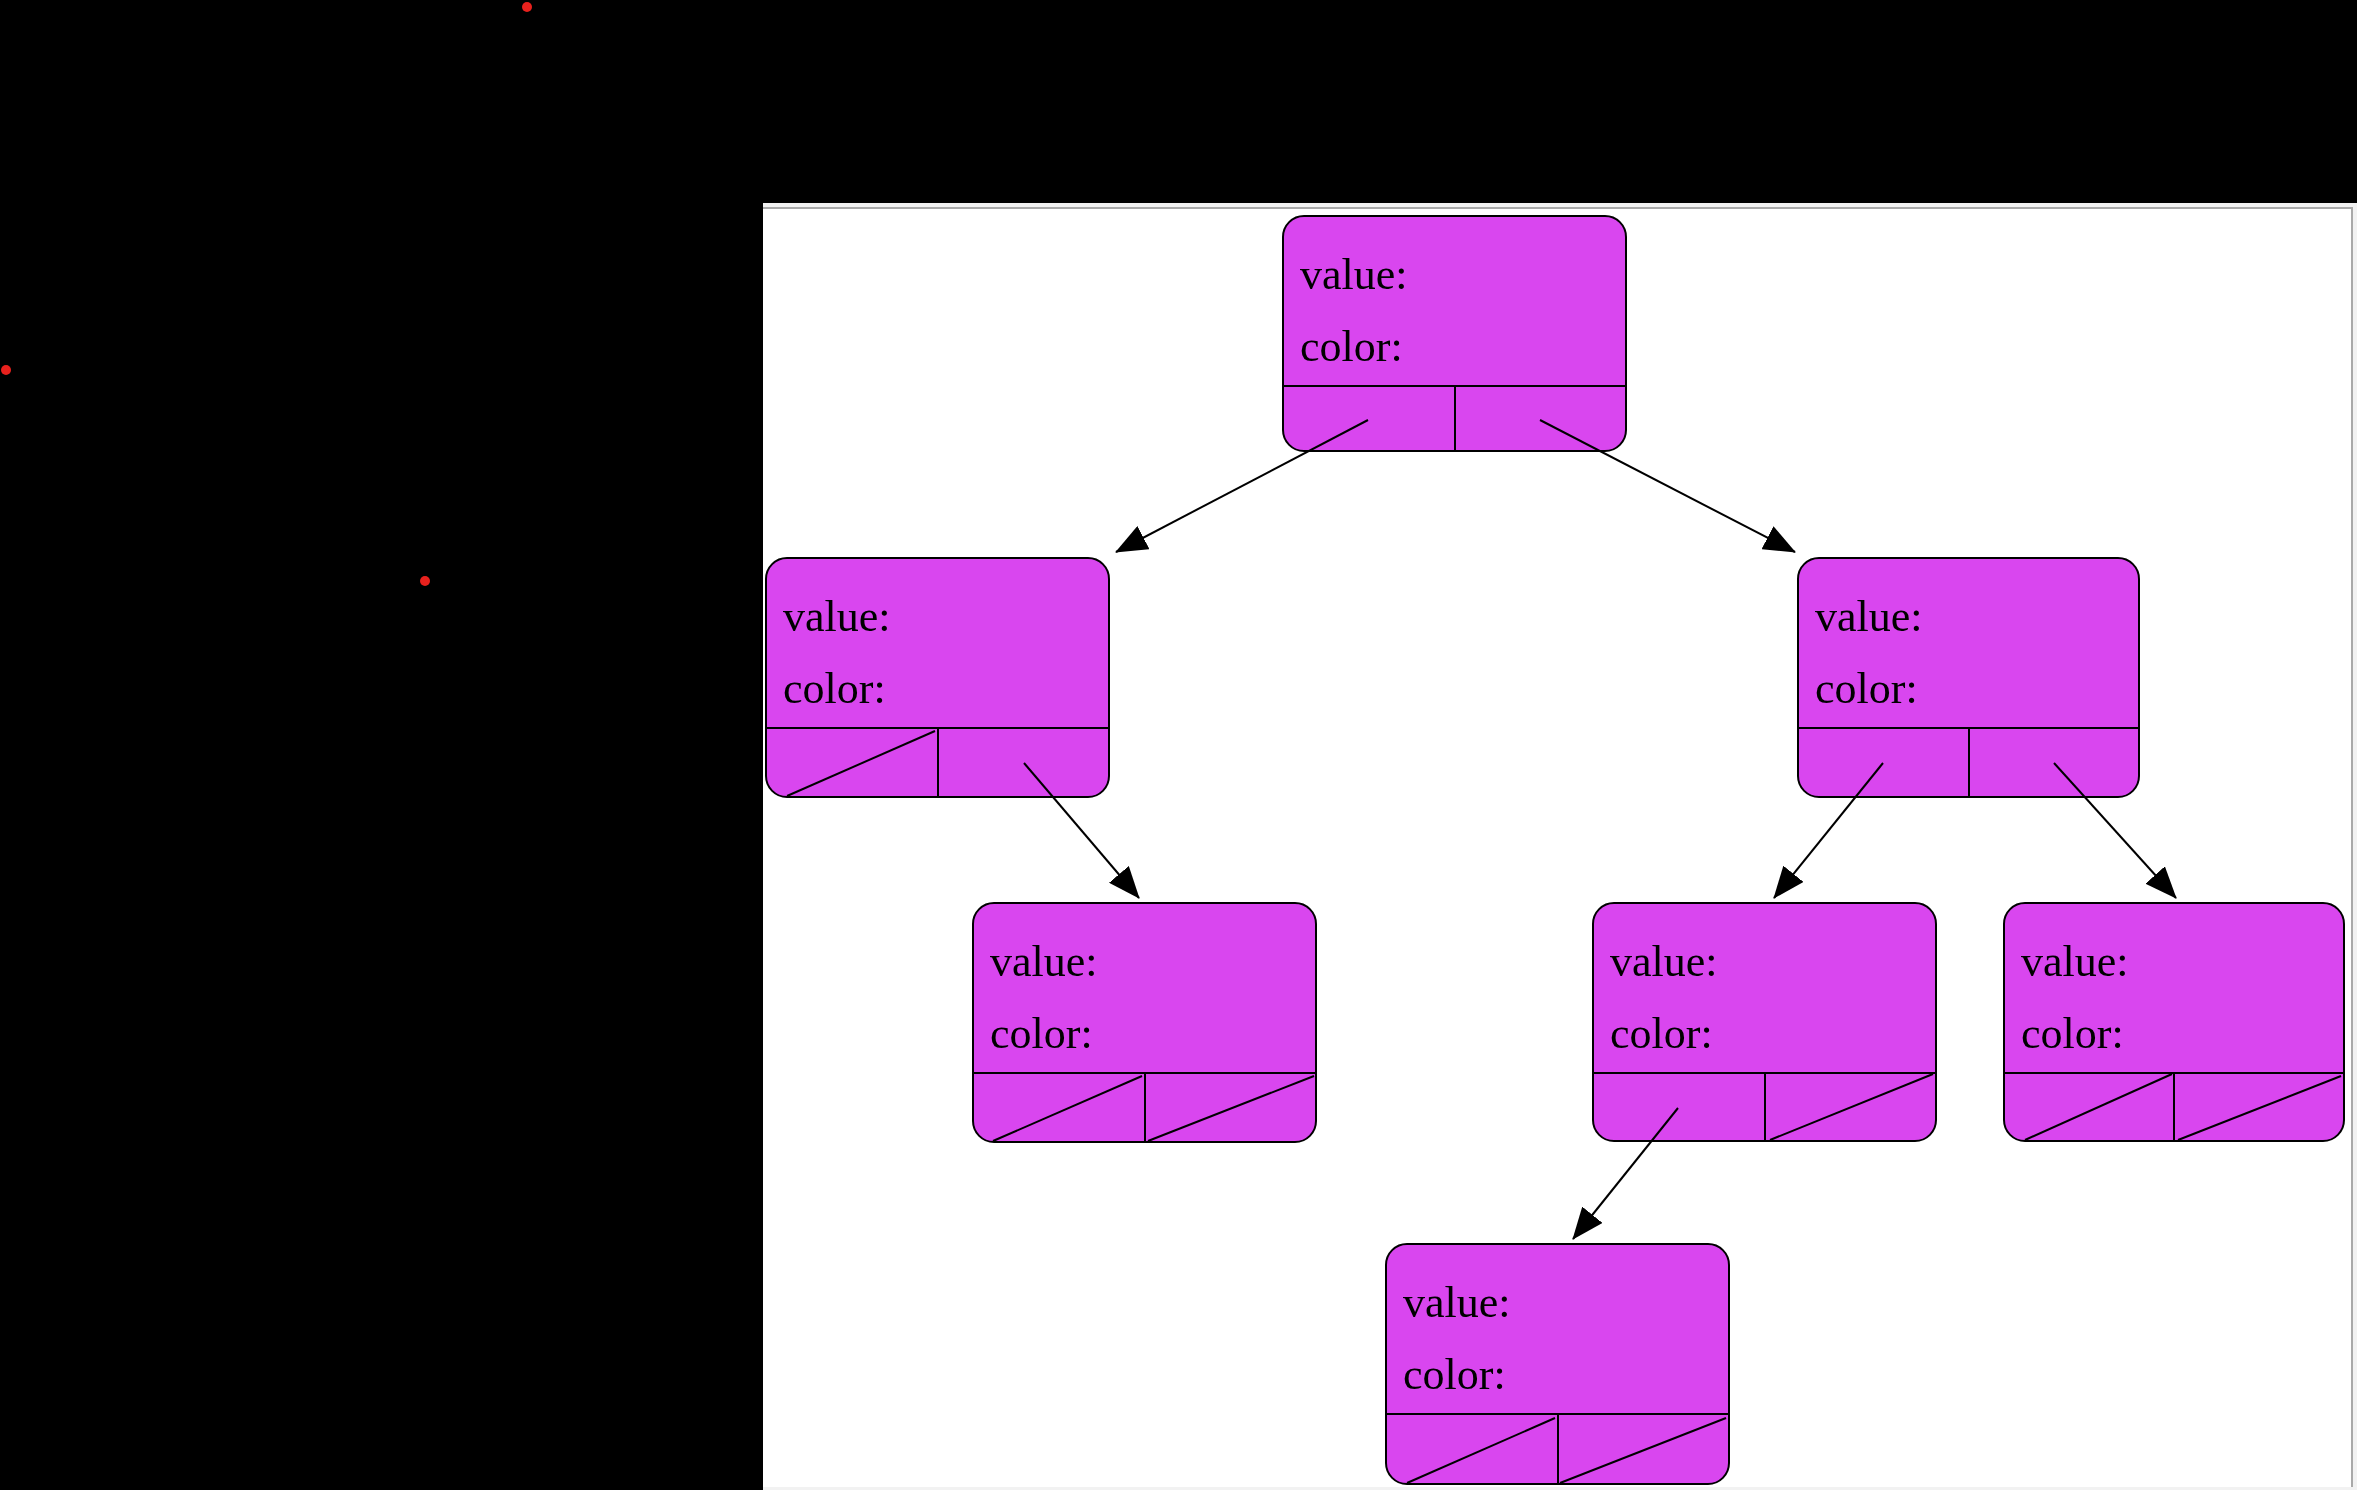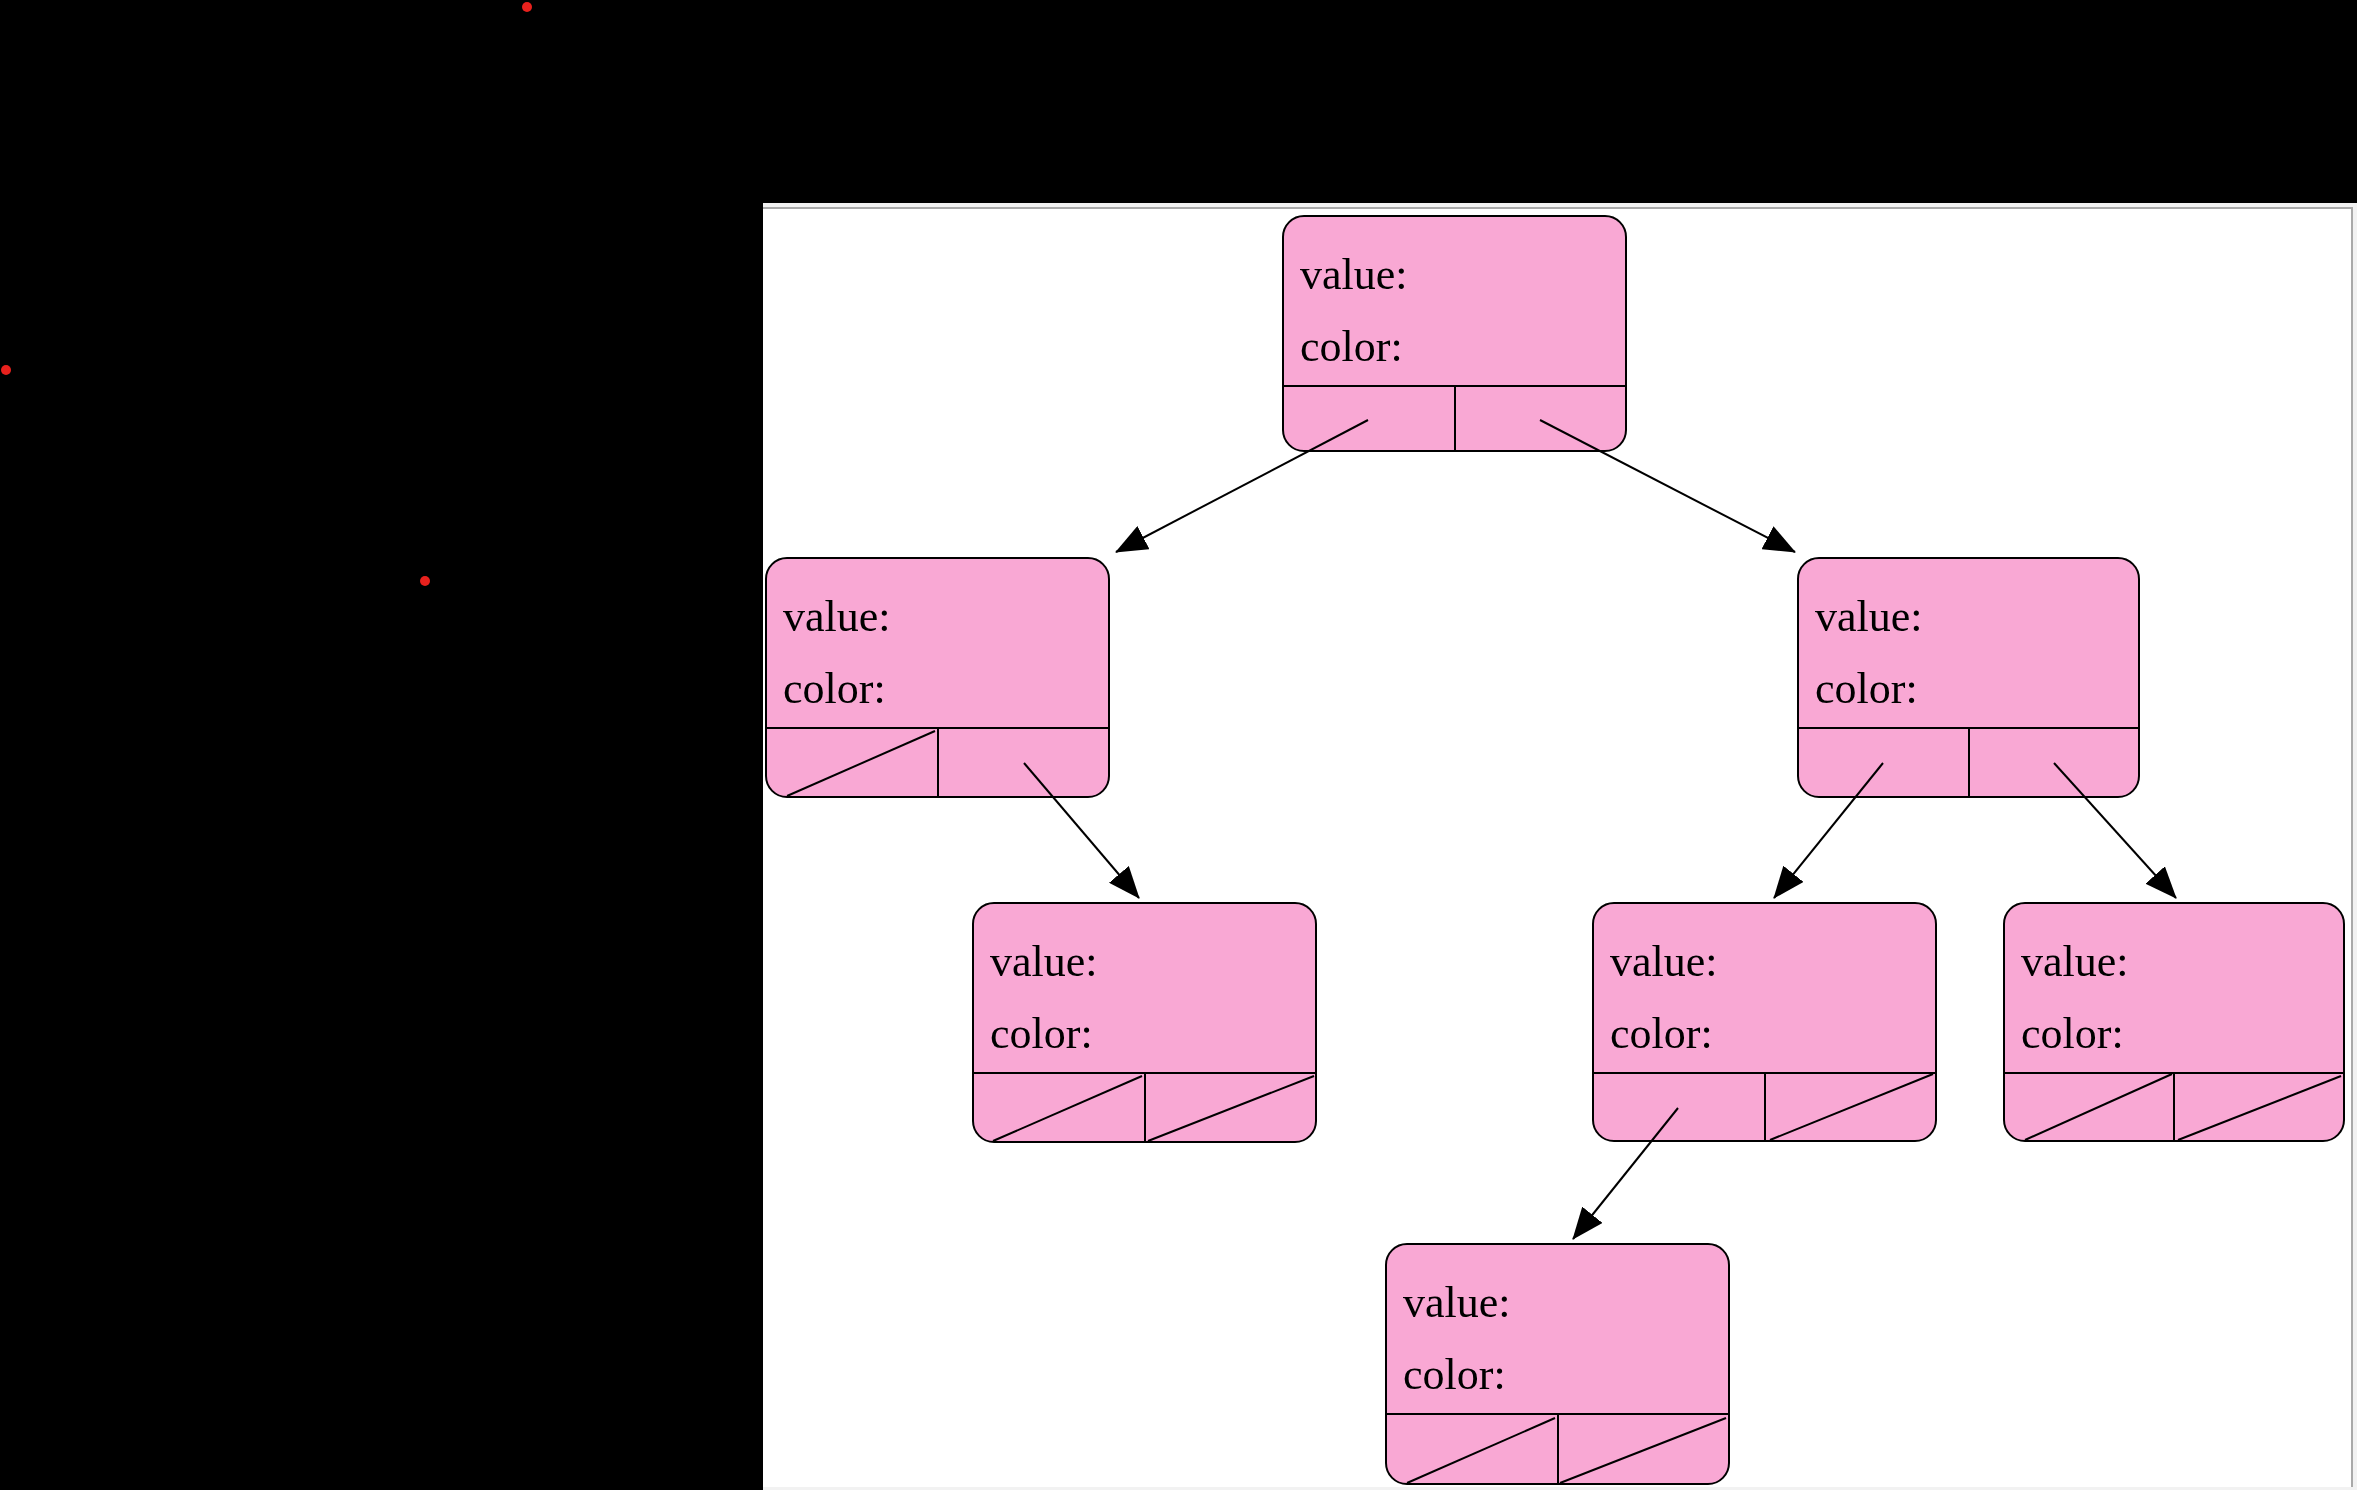--- a/index.html
+++ b/index.html
@@ -24,21 +24,21 @@
   #node-layer {
     position: absolute;
     left: 0; top: 0;
     width: 2357px; height: 1490px;
   }
   .tree-node {
     position: absolute;
     box-sizing: border-box;
     border: 2px solid #000000;
     border-radius: 22px;
-    background: #f9a8d4;
+    background: #d946ef;
     overflow: hidden;
     padding-left: 11px;
   }
   .node-labels {
     position: absolute;
     left: 0; right: 0; top: 0;
     padding: 22px 0 0 16px;
     font-size: 44px;
     line-height: 72px;
     color: #000000;

